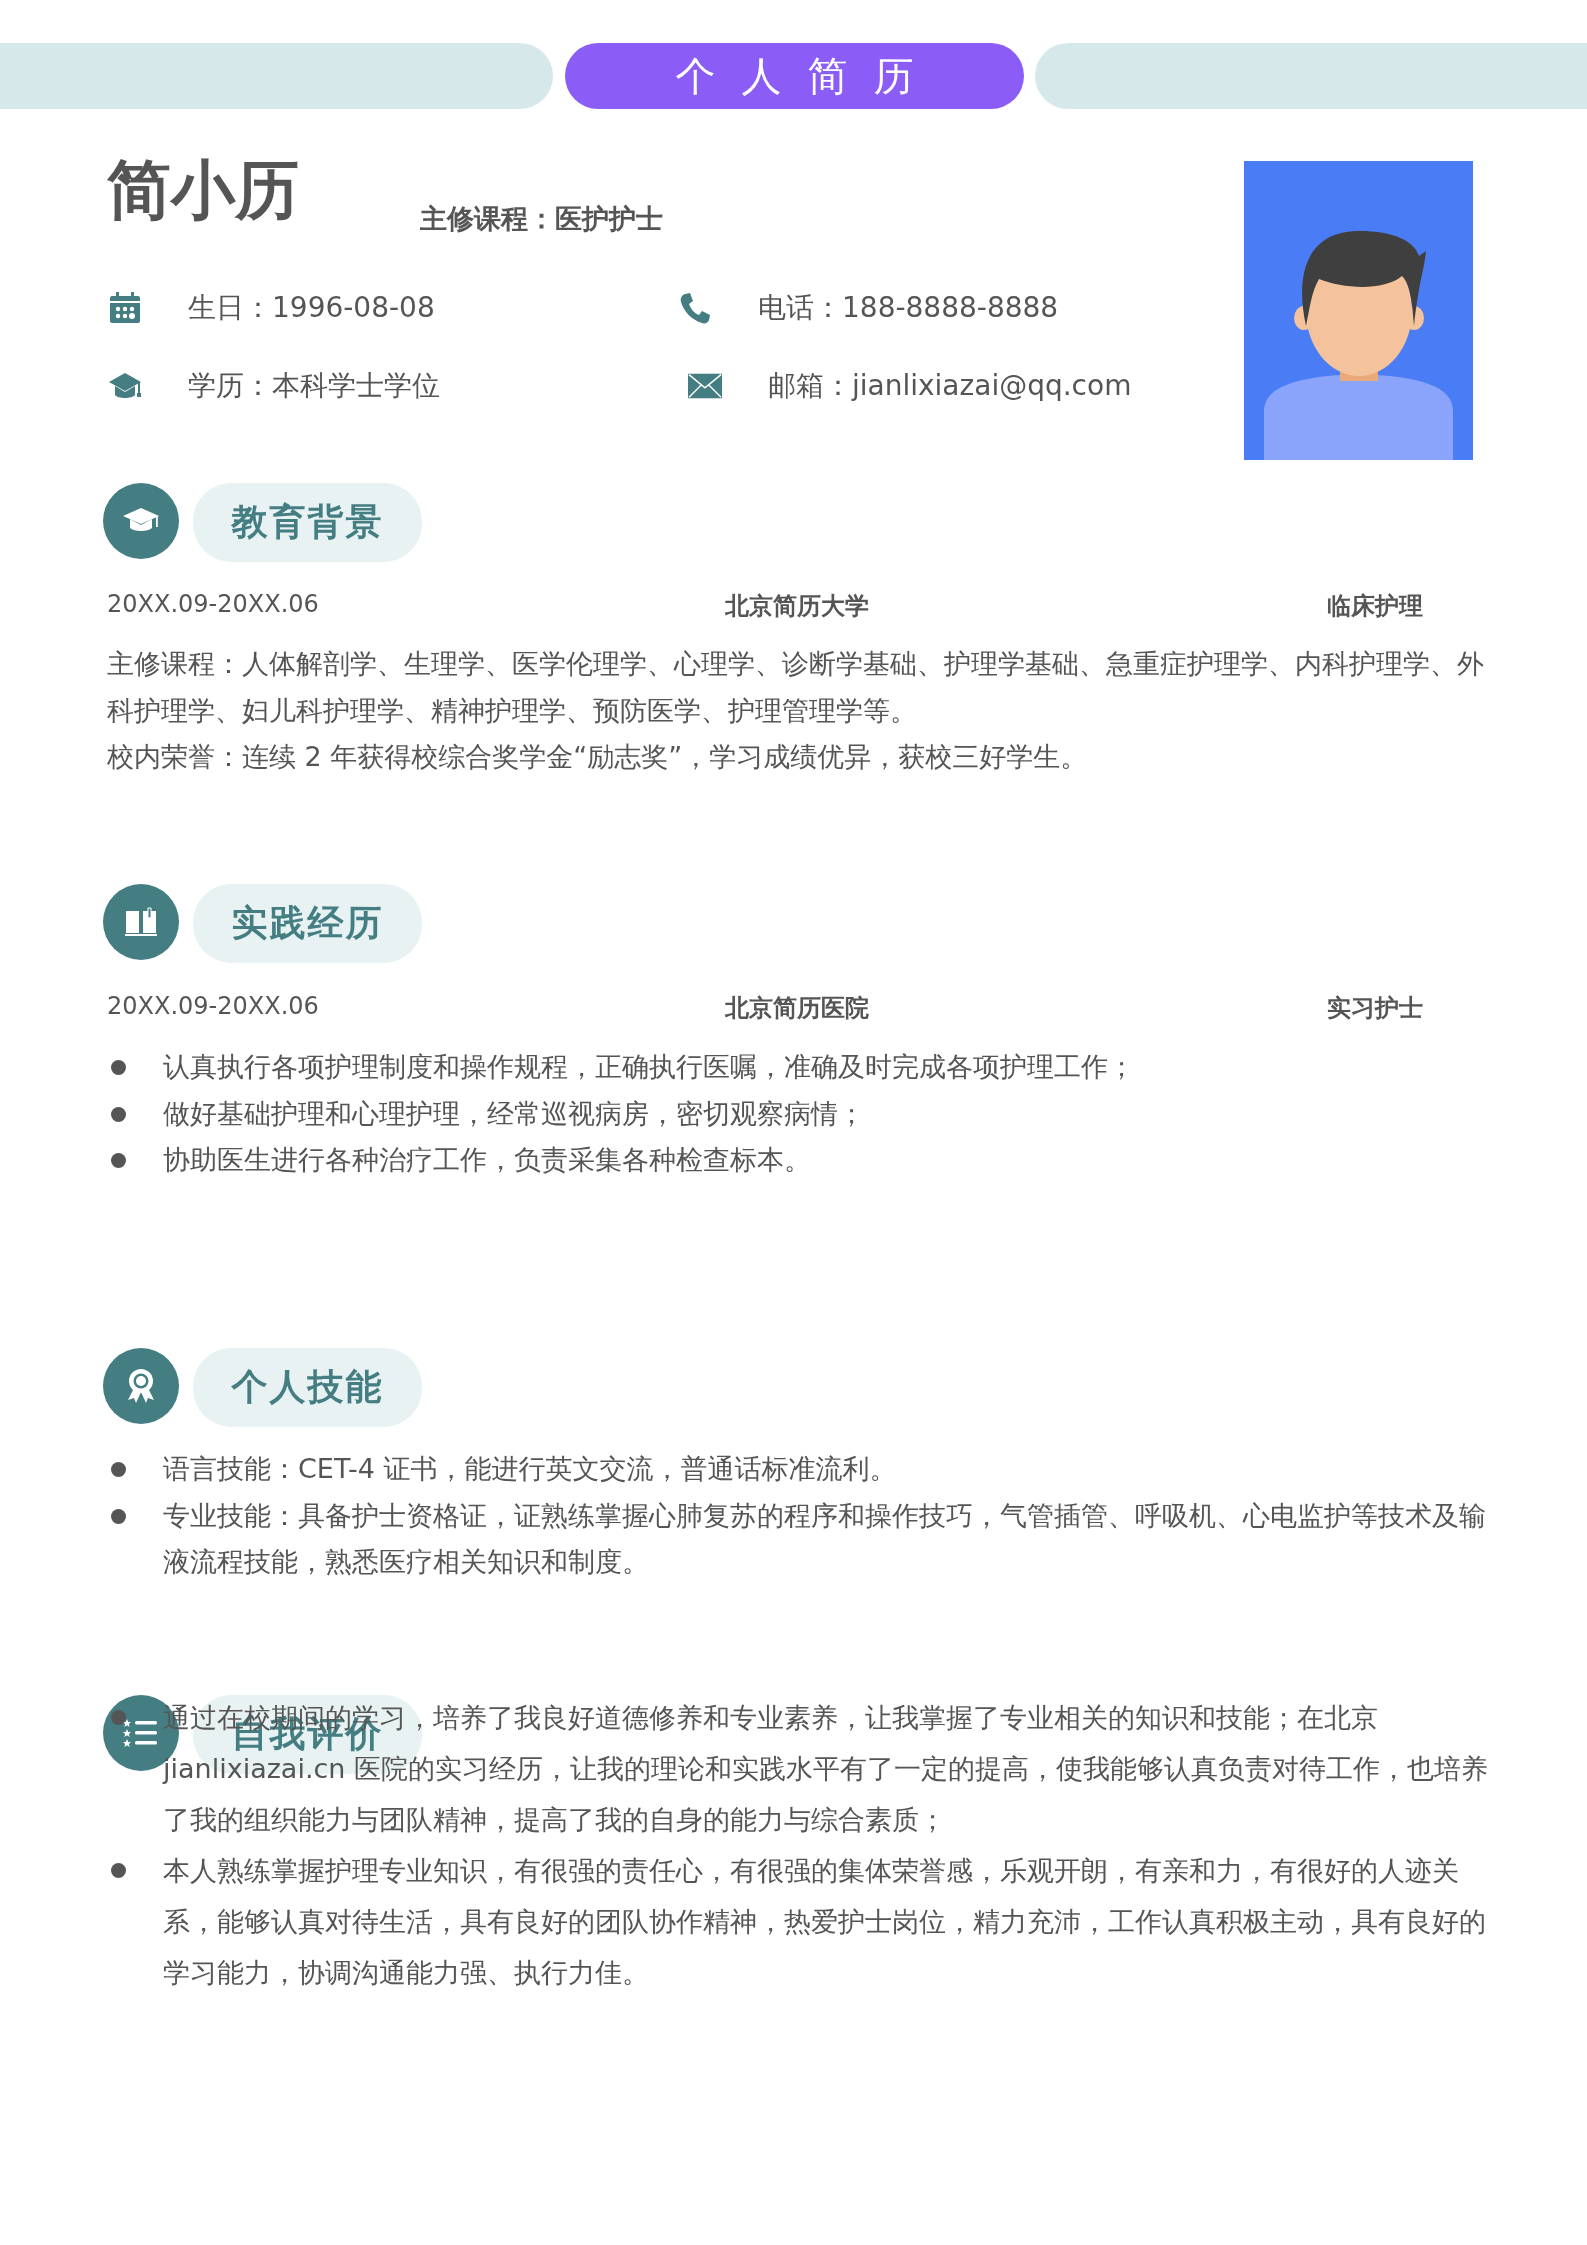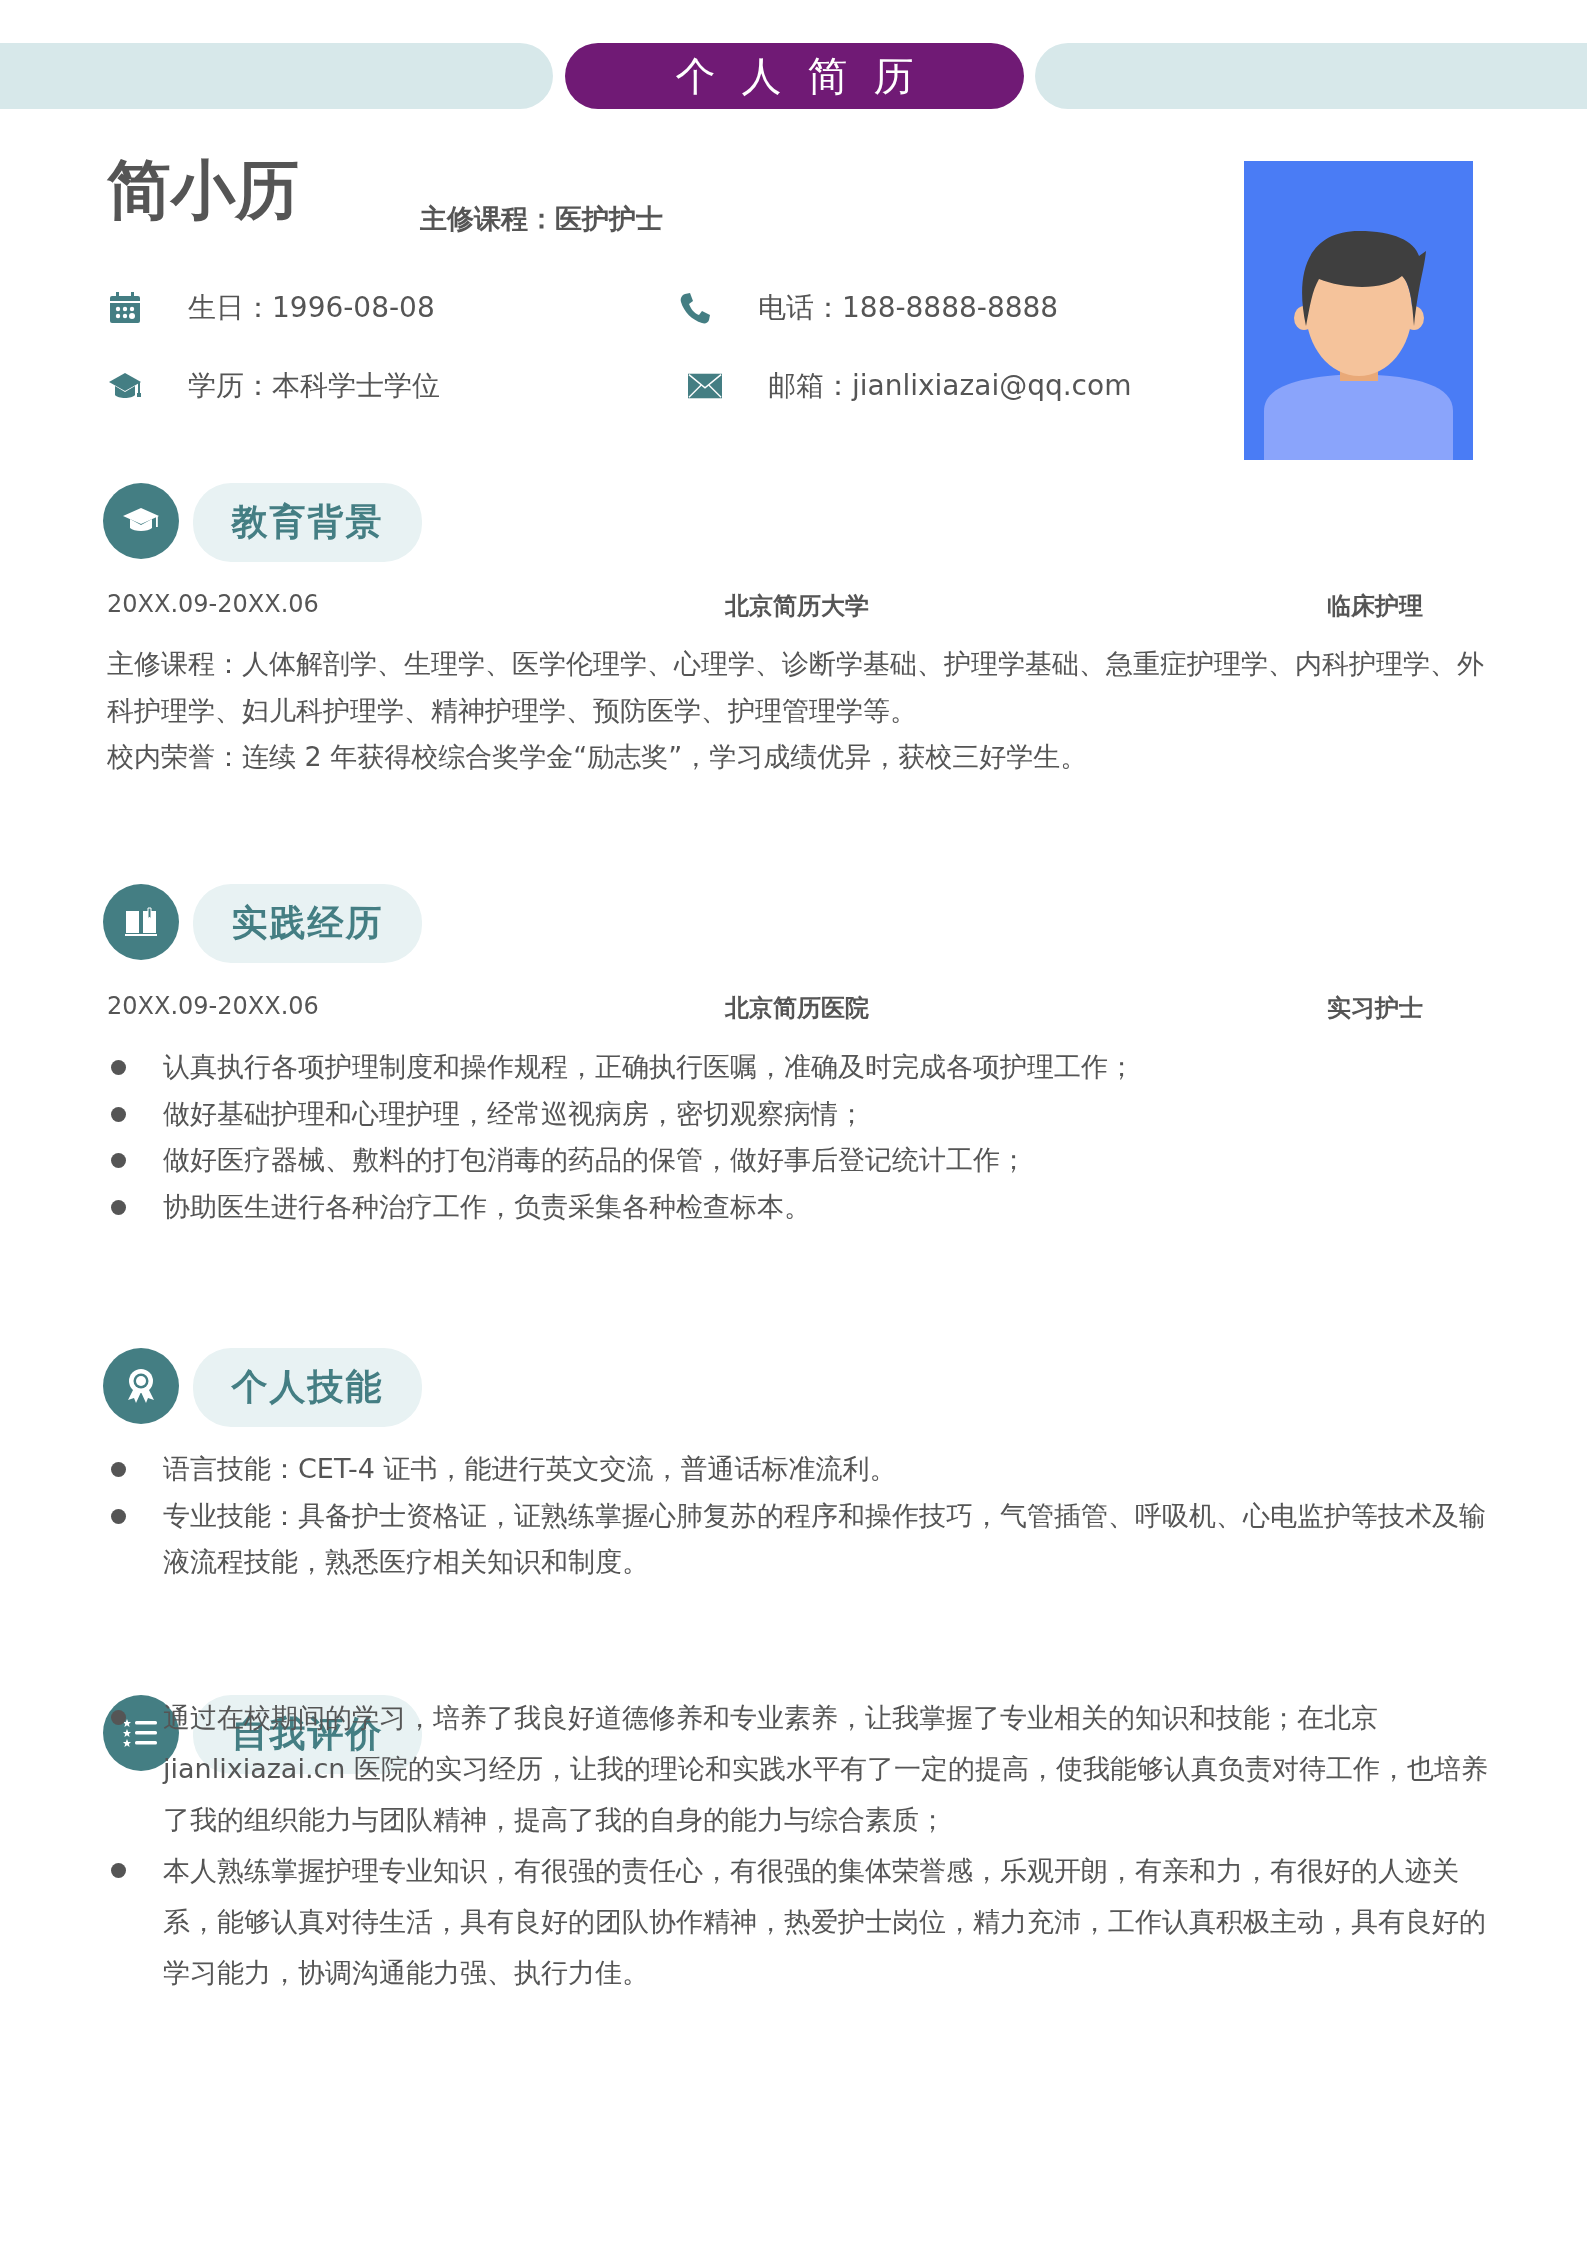--- a/index.html
+++ b/index.html
@@ -4,21 +4,21 @@
 <style>
   * { margin: 0; padding: 0; box-sizing: border-box; }
   html, body { width: 1587px; height: 2245px; background: #ffffff; }
   body { position: relative; font-family: "DejaVu Sans", "Liberation Sans", sans-serif; color: #555555; overflow: hidden; }
 
   .abs { position: absolute; }
 
   
   .bar-left { left: 0; top: 43px; width: 553px; height: 66px; background: #d7e8ea; border-radius: 0 33px 33px 0; }
   .bar-right { left: 1035px; top: 43px; width: 552px; height: 66px; background: #d7e8ea; border-radius: 33px 0 0 33px; }
-  .bar-center { left: 565px; top: 43px; width: 459px; height: 66px; background: #701a75; border-radius: 33px; color: #fff;
+  .bar-center { left: 565px; top: 43px; width: 459px; height: 66px; background: #8b5cf6; border-radius: 33px; color: #fff;
     display: flex; align-items: center; justify-content: center; font-size: 40px; letter-spacing: 26px; padding-left: 26px; }
 
   
   .name { left: 107px; top: 158px; font-size: 64px; color: #555; font-weight: bold; line-height: 1; }
   .intent { left: 420px; top: 201px; font-size: 27px; color: #555; font-weight: bold; }
 
   .contact-row { display: flex; align-items: center; height: 40px; }
   .contact-icon { width: 34px; height: 34px; display: flex; align-items: center; justify-content: center; }
   .contact-text { font-size: 28px; color: #555; margin-left: 46px; white-space: nowrap; }
 
@@ -149,21 +149,20 @@
 <div class="abs sec-pill" style="left:193px; top:884px;">实践经历</div>
 
 <div class="abs row3" style="left:107px; top:992px;">
   <span class="c1">20XX.09-20XX.06</span>
   <span class="c2">北京简历医院</span>
   <span class="c3">实习护士</span>
 </div>
 <ul class="abs blist tight" style="left:107px; top:1044px;">
   <li>认真执行各项护理制度和操作规程，正确执行医嘱，准确及时完成各项护理工作；</li>
   <li>做好基础护理和心理护理，经常巡视病房，密切观察病情；</li>
-  <li>做好医疗器械、敷料的打包消毒的药品的保管，做好事后登记统计工作；</li>
   <li>协助医生进行各种治疗工作，负责采集各种检查标本。</li>
 </ul>
 
 <div class="abs sec-circle" style="left:103px; top:1348px;">
   <svg width="34" height="36" viewBox="0 0 34 36">
       <path d="M10 20 L4 32 L10 30 L12 35 L17 24 Z" fill="#fff"></path>
       <path d="M24 20 L30 32 L24 30 L22 35 L17 24 Z" fill="#fff"></path>
       <circle cx="17" cy="13" r="12" fill="#fff"></circle>
       <circle cx="17" cy="13" r="7.5" fill="#447e83"></circle>
       <circle cx="17" cy="13" r="5" fill="#fff"></circle>

